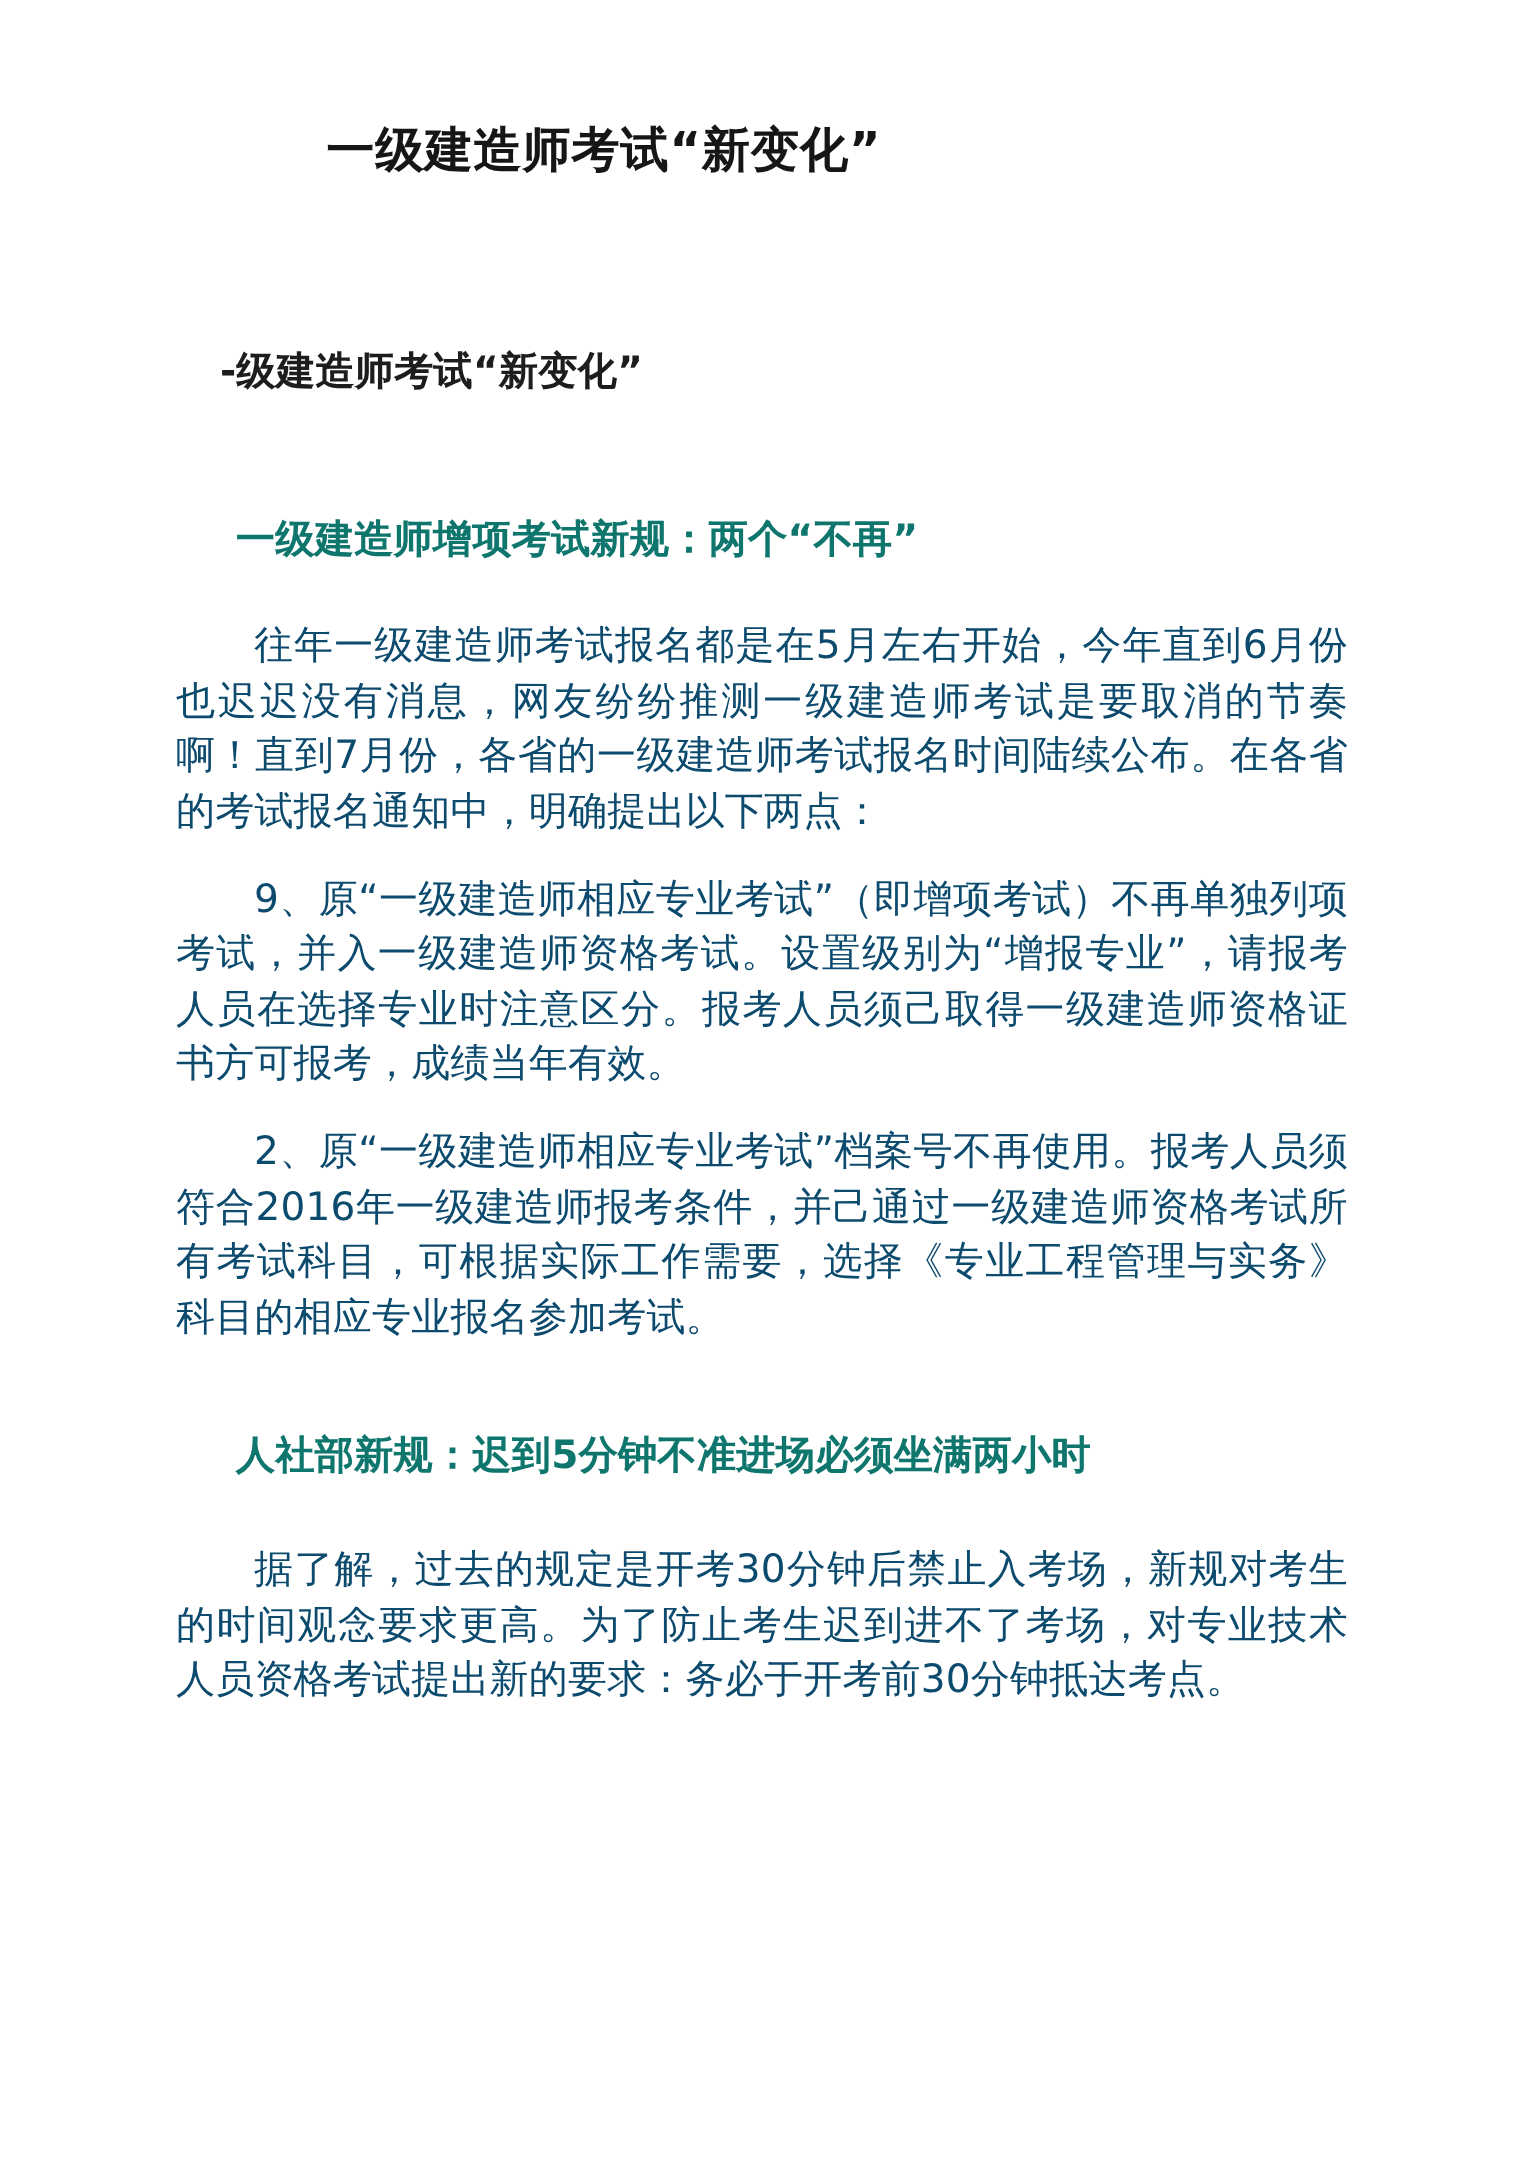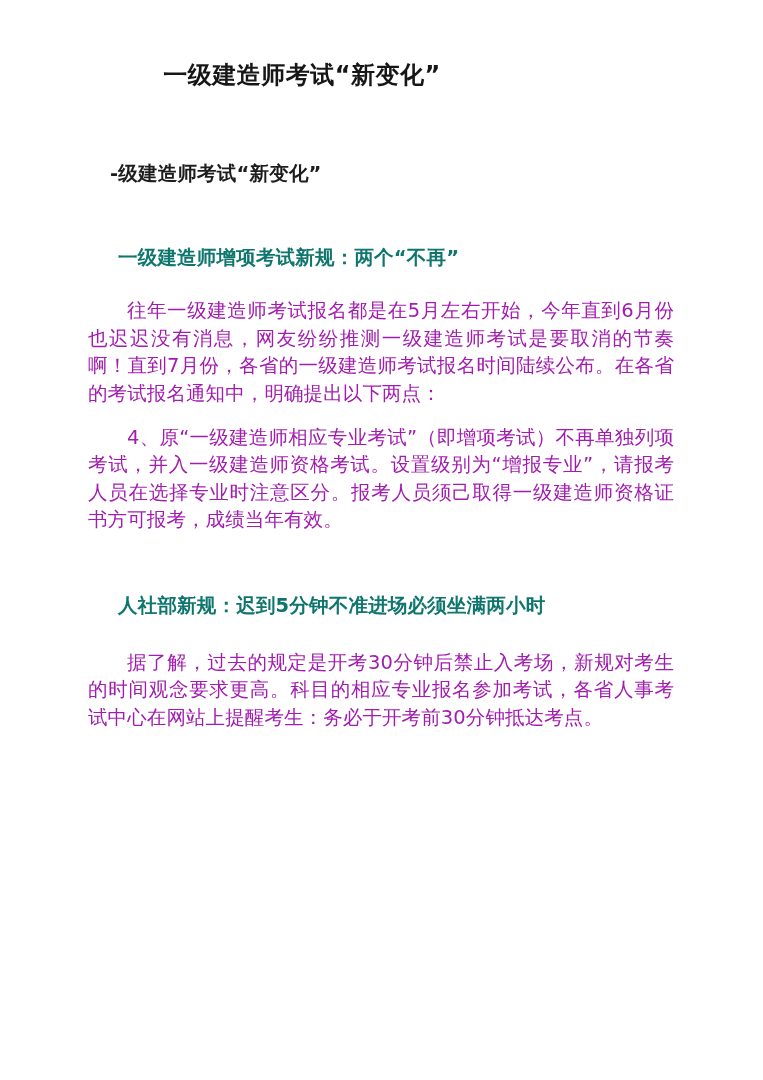--- a/index.html
+++ b/index.html
@@ -43,34 +43,34 @@
   .content {
     position: absolute;
     top: 160px;
     left: 88px;
     width: 586px;
   }
 
   .para {
     font-size: 19.5px;
     line-height: 27.6px;
-    color: #a21caf;
+    color: #0c4a6e;
     text-align: justify;
     text-justify: inter-character;
     margin: 0;
     letter-spacing: 0.1px;
   }
 
   
   .subtitle-line {
     font-size: 19.5px;
     line-height: 27.6px;
     font-weight: 600;
     color: #1d1d1d;
-    margin: 0 0 0 22px;
+    margin: 12px 0 0 22px;
     letter-spacing: 0.2px;
   }
 
   .heading-line {
     font-size: 19.5px;
     line-height: 27.6px;
     font-weight: 700;
     color: #0f766e;
     margin: 0 0 0 30px;
     letter-spacing: 0.2px;
@@ -104,33 +104,34 @@
     <div class="gap-sub"></div>
 
     <div class="heading-line">一级建造师增项考试新规：两个“不再”</div>
 
     <div class="gap-head"></div>
 
     <p class="para indent">往年一级建造师考试报名都是在5月左右开始，今年直到6月份也迟迟没有消息，网友纷纷推测一级建造师考试是要取消的节奏啊！直到7月份，各省的一级建造师考试报名时间陆续公布。在各省的考试报名通知中，明确提出以下两点：</p>
 
     <div class="gap-para"></div>
 
-    <p class="para indent">4、原“一级建造师相应专业考试”（即增项考试）不再单独列项考试，并入一级建造师资格考试。设置级别为“增报专业”，请报考人员在选择专业时注意区分。报考人员须己取得一级建造师资格证书方可报考，成绩当年有效。</p>
+    <p class="para indent">9、原“一级建造师相应专业考试”（即增项考试）不再单独列项考试，并入一级建造师资格考试。设置级别为“增报专业”，请报考人员在选择专业时注意区分。报考人员须己取得一级建造师资格证书方可报考，成绩当年有效。</p>
 
     <div class="gap-para"></div>
 
+    <p class="para indent">2、原“一级建造师相应专业考试”档案号不再使用。报考人员须符合2016年一级建造师报考条件，并己通过一级建造师资格考试所有考试科目，可根据实际工作需要，选择《专业工程管理与实务》科目的相应专业报名参加考试。</p>
 
     <div class="gap-para"></div>
 
 
     <div class="gap-head"></div>
 
     <div class="heading-line plain">人社部新规：迟到5分钟不准进场必须坐满两小时</div>
 
     <div class="gap-para-sm"></div>
 
 
     <div class="gap-para"></div>
 
-    <p class="para indent">据了解，过去的规定是开考30分钟后禁止入考场，新规对考生的时间观念要求更高。科目的相应专业报名参加考试，各省人事考试中心在网站上提醒考生：务必于开考前30分钟抵达考点。</p>
+    <p class="para indent">据了解，过去的规定是开考30分钟后禁止入考场，新规对考生的时间观念要求更高。为了防止考生迟到进不了考场，对专业技术人员资格考试提出新的要求：务必于开考前30分钟抵达考点。</p>
 
   </div>
 </div>
 
 </body></html>

